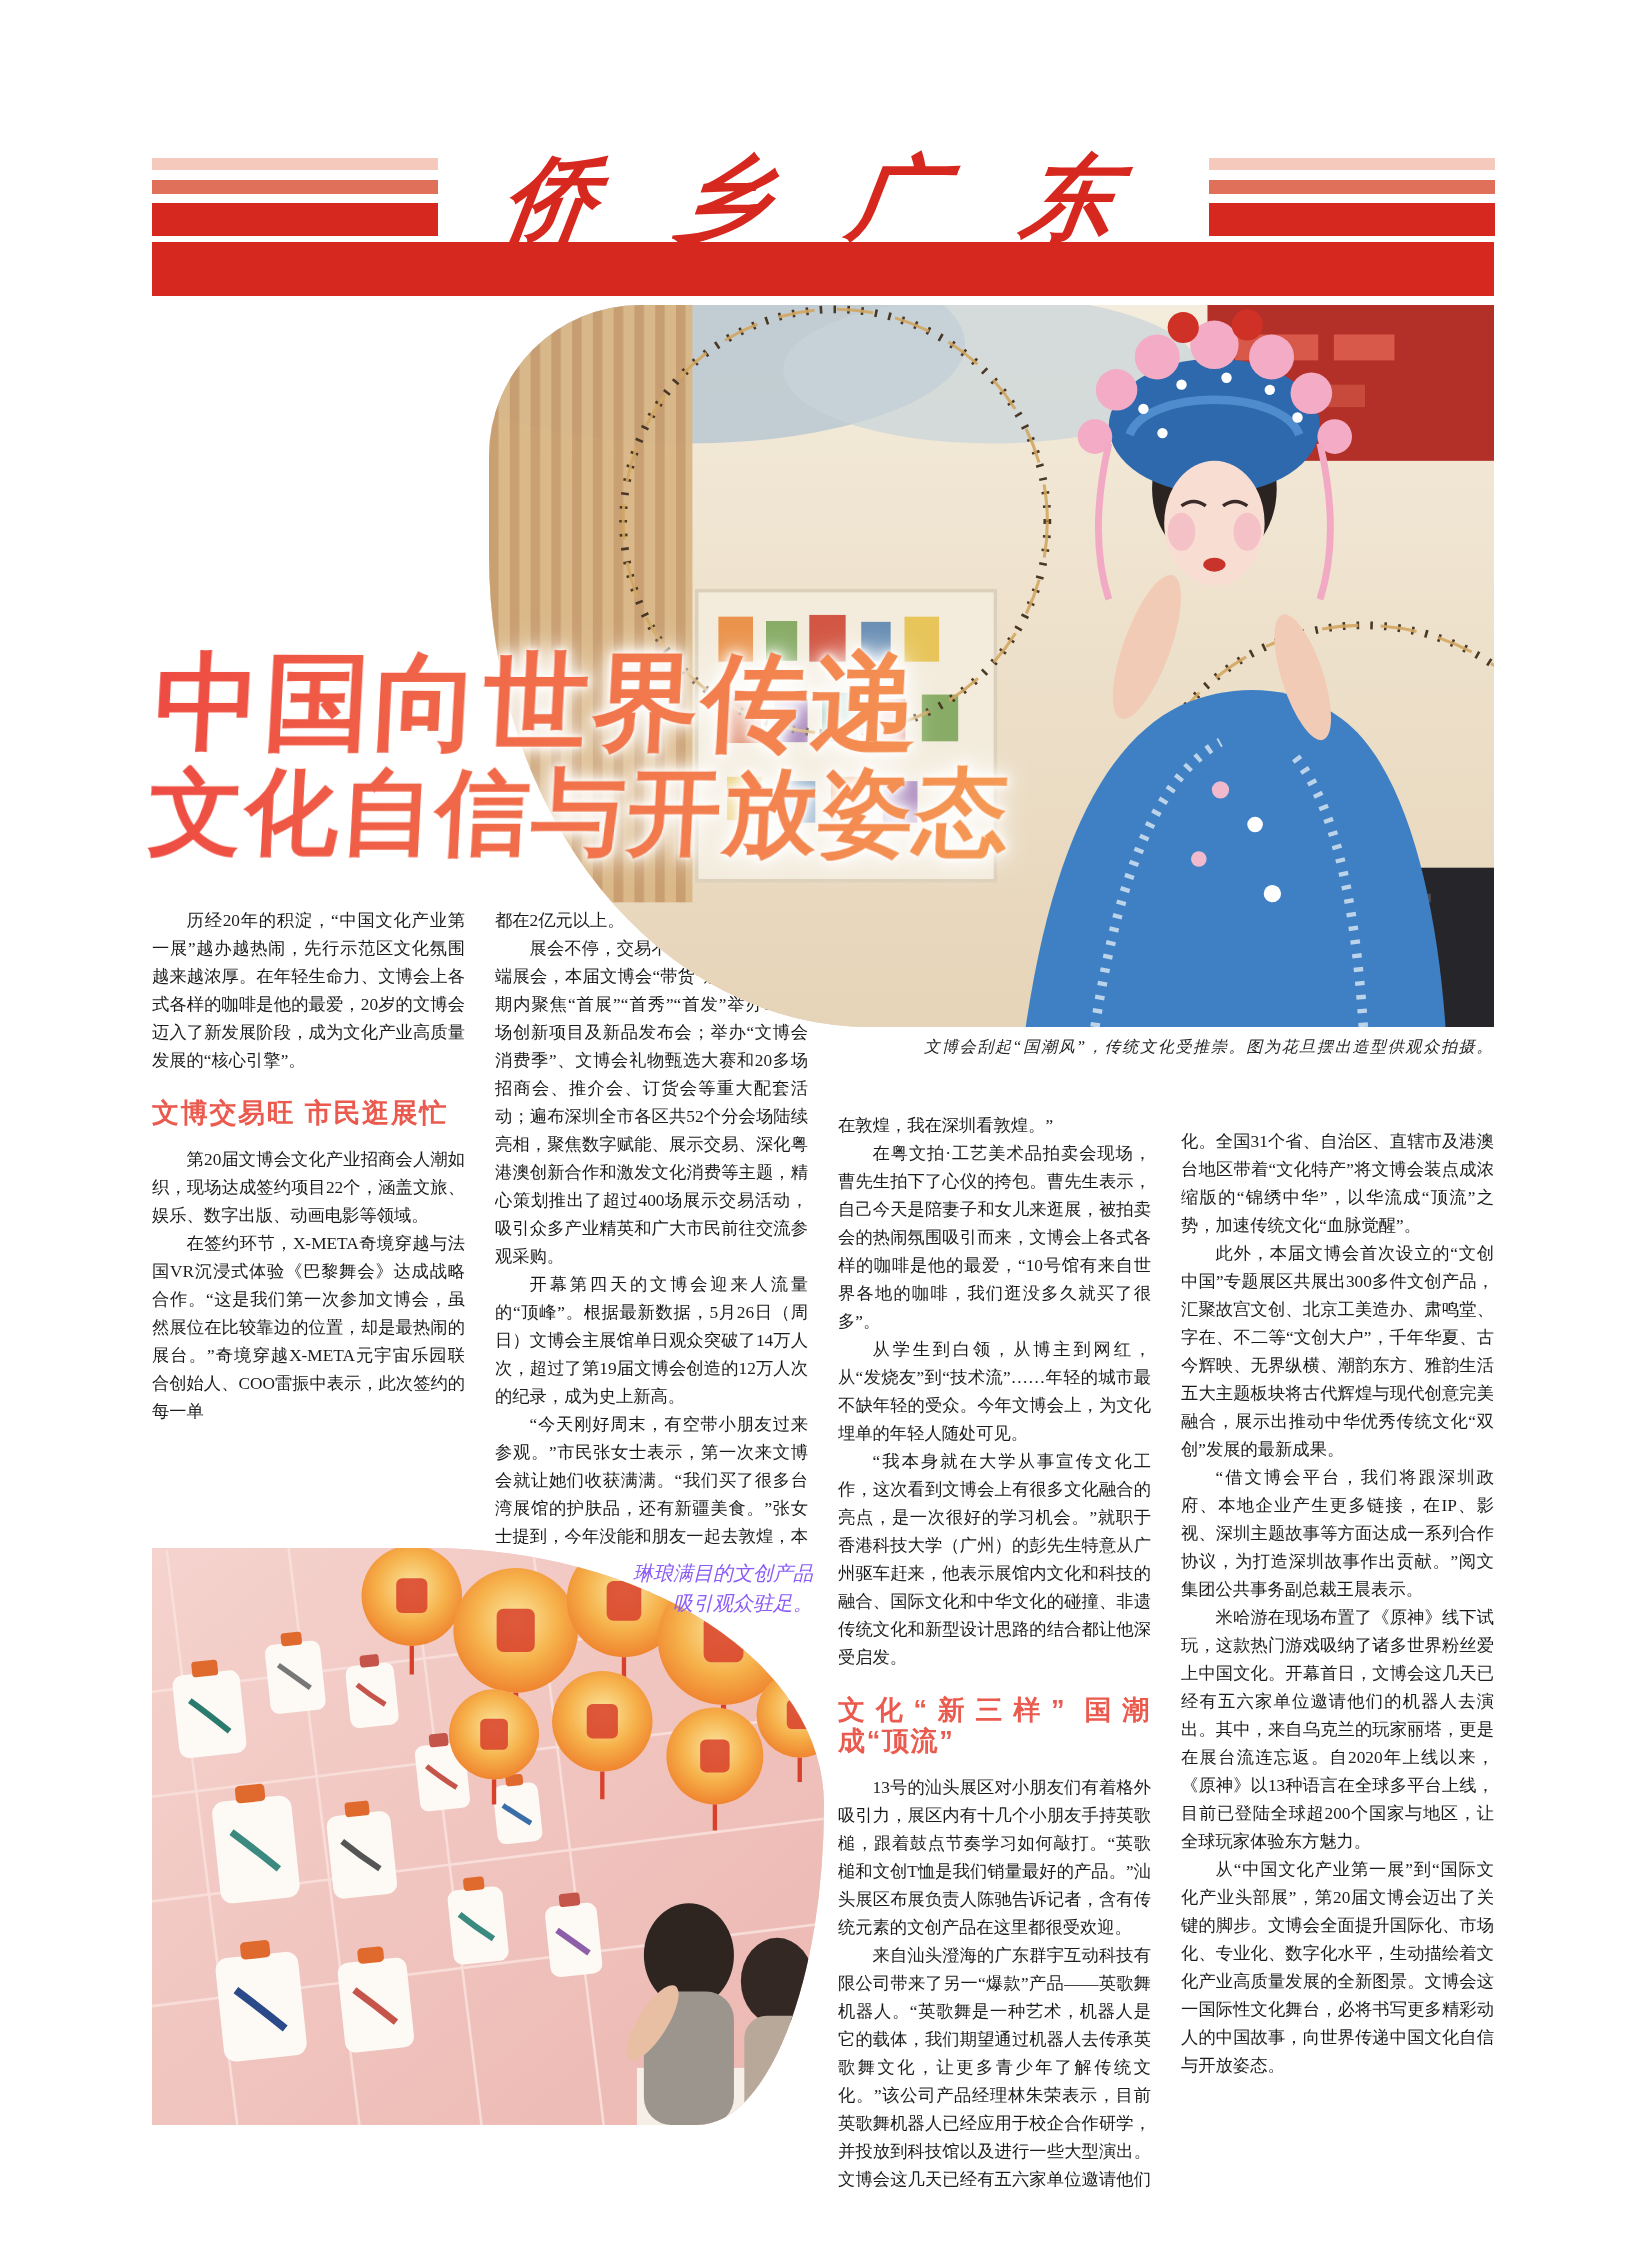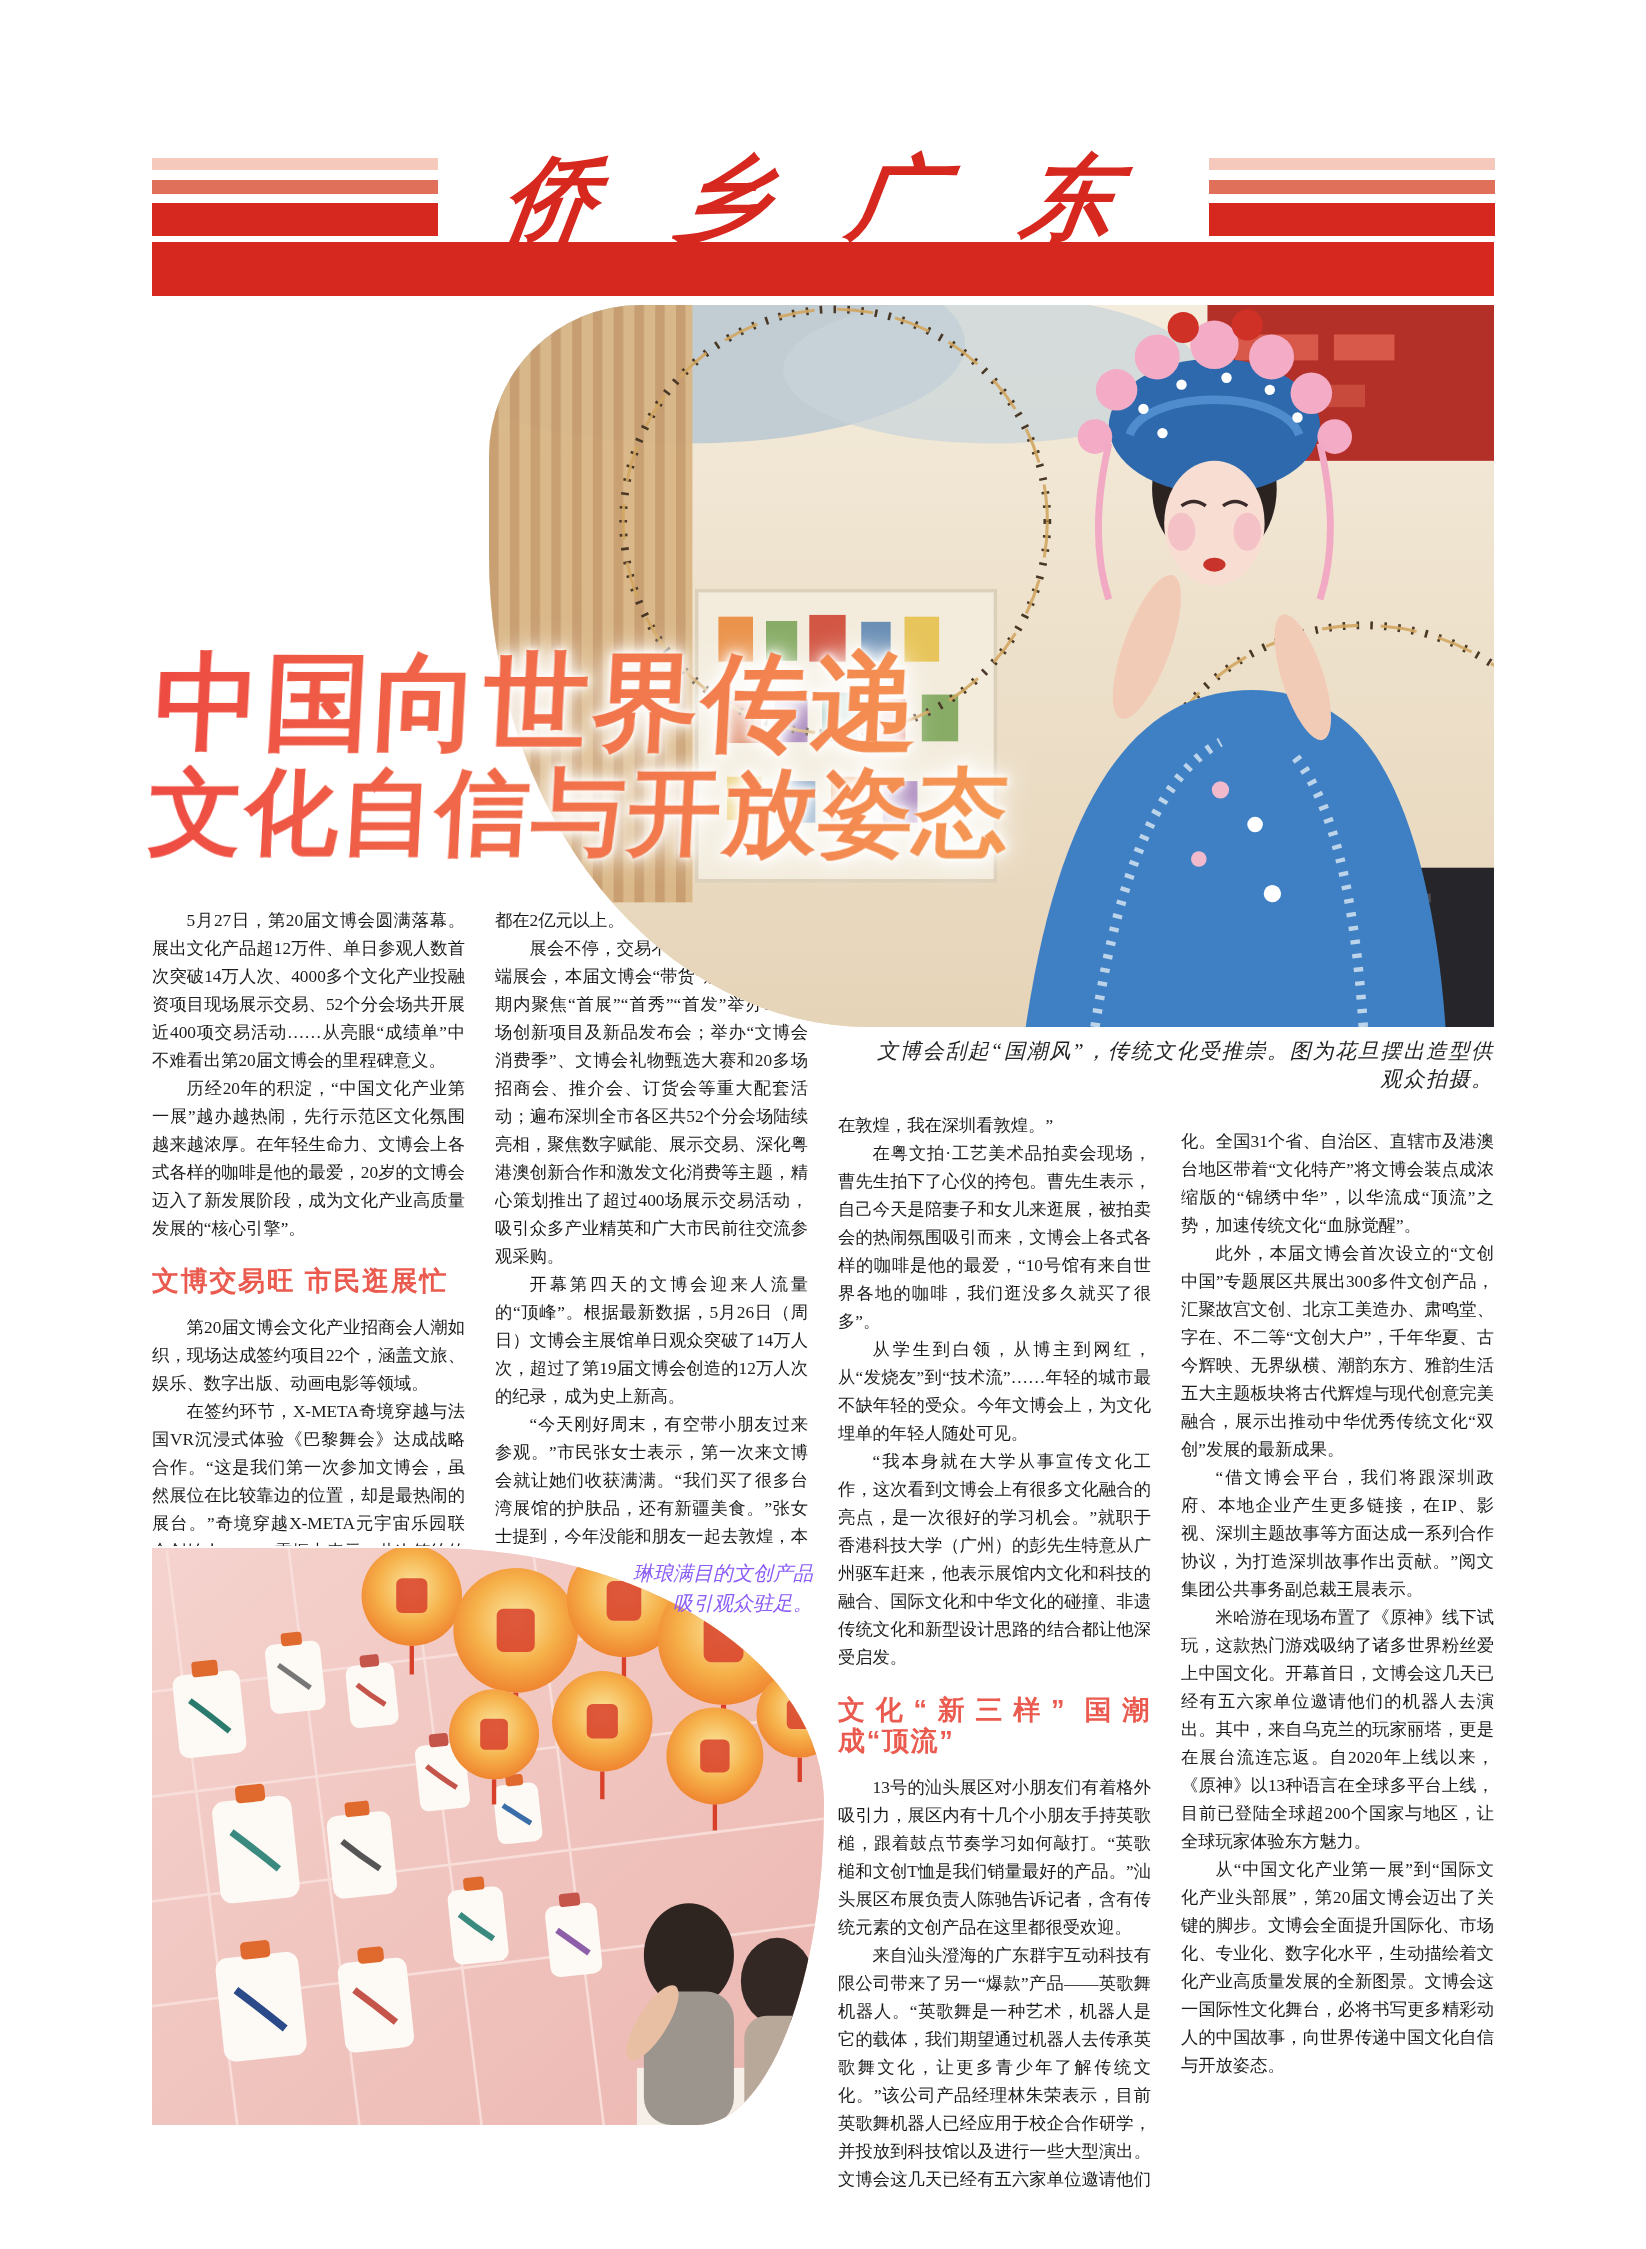--- a/index.html
+++ b/index.html
@@ -29,21 +29,21 @@
         filter:drop-shadow(0 0 2.6px #fff) drop-shadow(0 0 6px #fff) drop-shadow(0 0 12px rgba(255,255,255,.95));}
   .headline .l1{font-size:106px;letter-spacing:3.5px;
         background:linear-gradient(90deg,var(--headline-grad-start),var(--headline-grad-end));
         -webkit-background-clip:text;background-clip:text;color:transparent;}
   .headline .l2{font-size:94px;margin-top:8.7px;letter-spacing:1.7px;
         background:linear-gradient(90deg,var(--headline-grad-start),var(--headline-grad-end));
         -webkit-background-clip:text;background-clip:text;color:transparent;}
 
   
   .hero-caption{position:absolute;left:866px;top:1037px;width:628px;text-align:right;z-index:2;
-        font-style:italic;font-size:21px;letter-spacing:1.7px;color:#222;}
+        font-style:italic;font-size:16px;letter-spacing:1.7px;color:#222;}
   .lantern-caption{position:absolute;left:545px;top:1558px;width:268px;text-align:right;z-index:4;
         font-style:italic;font-size:20px;line-height:30px;color:#8b5cf6;}
 
   
   .col{position:absolute;width:313px;overflow:hidden;text-align:justify;
         font-size:17.3px;line-height:28px;}
   .col p.para{margin:0;}
   .col p.indent{text-indent:2em;}
   .col .sec-heading{font-family:"Liberation Sans","DejaVu Sans",sans-serif;font-weight:700;
         color:var(--heading-red);font-size:27px;line-height:31px;margin:23.4px 0 16.4px;letter-spacing:1.7px;
@@ -161,21 +161,20 @@
   </div>
 
   <div class="headline">
     <div class="l1">中国向世界传递</div>
     <div class="l2">文化自信与开放姿态</div>
   </div>
 
   <div class="hero-caption">文博会刮起“国潮风”，传统文化受推崇。图为花旦摆出造型供观众拍摄。</div>
 
   <div class="col" id="col-0">
-      <p class="para indent">5月27日，第20届文博会圆满落幕。展出文化产品超12万件、单日参观人数首次突破14万人次、4000多个文化产业投融资项目现场展示交易、52个分会场共开展近400项交易活动……从亮眼“成绩单”中不难看出第20届文博会的里程碑意义。</p>
       <p class="para indent">历经20年的积淀，“中国文化产业第一展”越办越热闹，先行示范区文化氛围越来越浓厚。在年轻生命力、文博会上各式各样的咖啡是他的最爱，20岁的文博会迈入了新发展阶段，成为文化产业高质量发展的“核心引擎”。</p>
       <div class="sec-heading">文博交易旺 市民逛展忙</div>
       <p class="para indent">第20届文博会文化产业招商会人潮如织，现场达成签约项目22个，涵盖文旅、娱乐、数字出版、动画电影等领域。</p>
       <p class="para indent">在签约环节，X-META奇境穿越与法国VR沉浸式体验《巴黎舞会》达成战略合作。“这是我们第一次参加文博会，虽然展位在比较靠边的位置，却是最热闹的展台。”奇境穿越X-META元宇宙乐园联合创始人、COO雷振中表示，此次签约的每一单</p>
     </div>
   <div class="col" id="col-1">
       <p class="para">都在2亿元以上。</p>
       <p class="para indent">展会不停，交易不止。作为国家级高端展会，本届文博会“带货”魅力尽显。展期内聚焦“首展”“首秀”“首发”举办100多场创新项目及新品发布会；举办“文博会消费季”、文博会礼物甄选大赛和20多场招商会、推介会、订货会等重大配套活动；遍布深圳全市各区共52个分会场陆续亮相，聚焦数字赋能、展示交易、深化粤港澳创新合作和激发文化消费等主题，精心策划推出了超过400场展示交易活动，吸引众多产业精英和广大市民前往交流参观采购。</p>
       <p class="para indent">开幕第四天的文博会迎来人流量的“顶峰”。根据最新数据，5月26日（周日）文博会主展馆单日观众突破了14万人次，超过了第19届文博会创造的12万人次的纪录，成为史上新高。</p>
       <p class="para indent">“今天刚好周末，有空带小朋友过来参观。”市民张女士表示，第一次来文博会就让她们收获满满。“我们买了很多台湾展馆的护肤品，还有新疆美食。”张女士提到，今年没能和朋友一起去敦煌，本来有些遗憾，结果在第一个展馆就看到了敦煌展位，“晚上回去就把照片和他们分享一下，他们</p>

